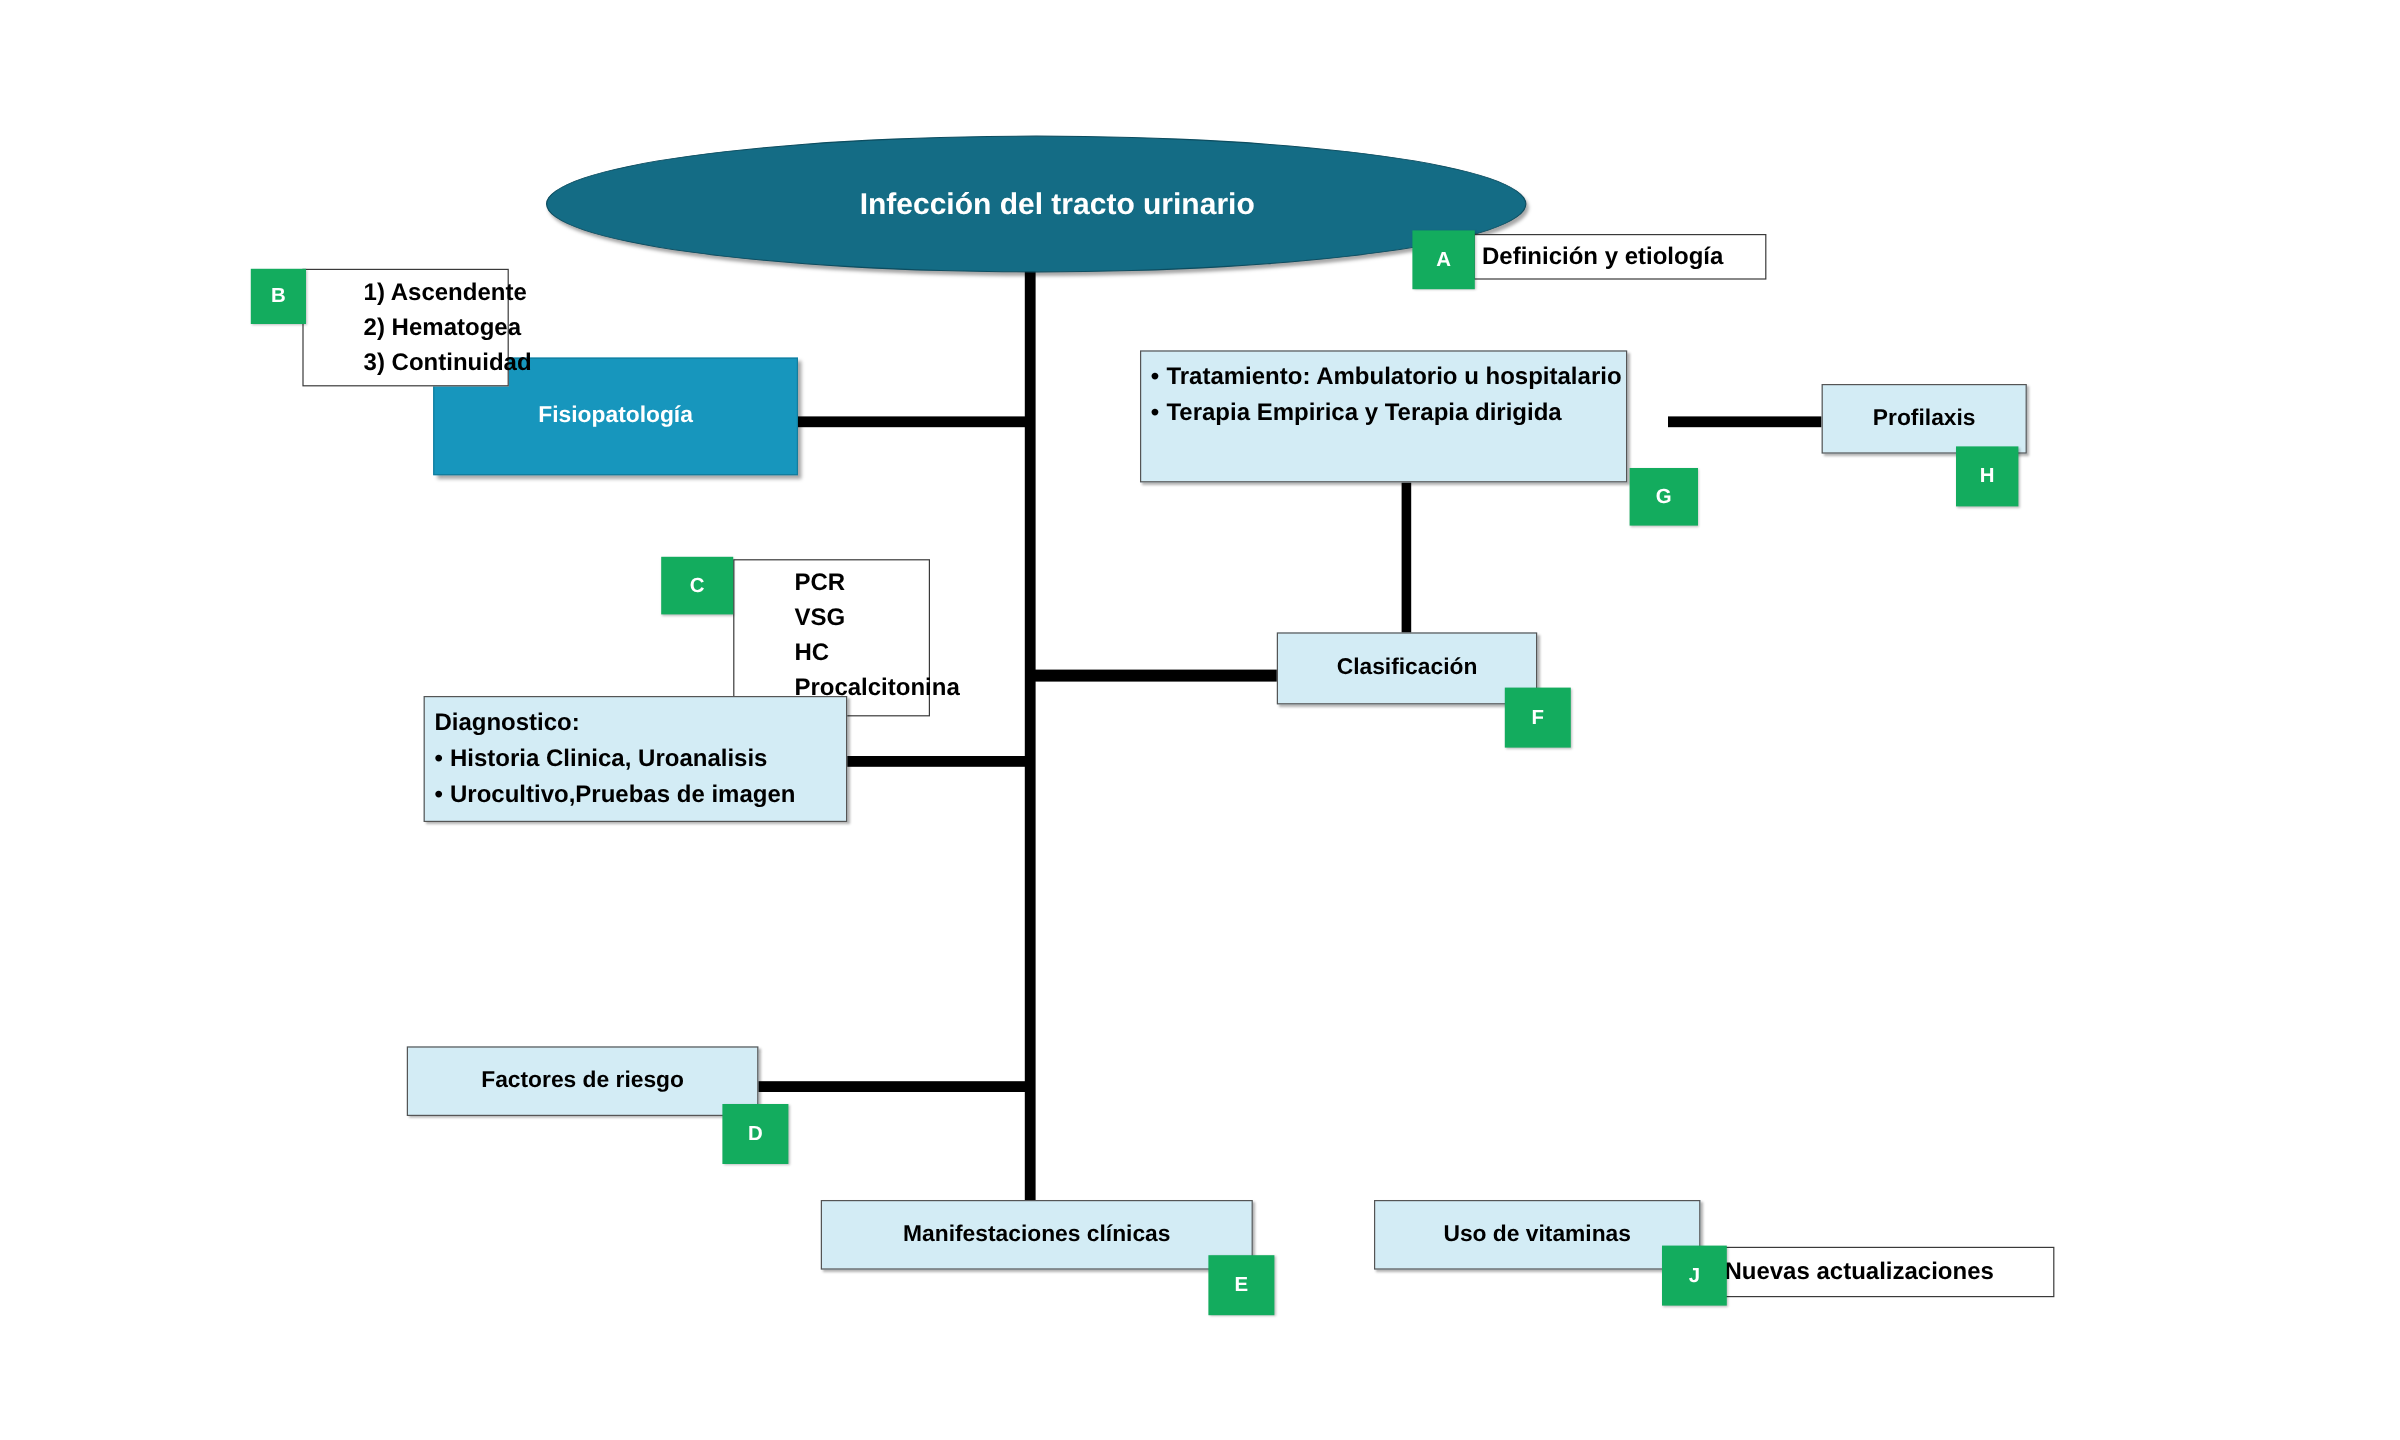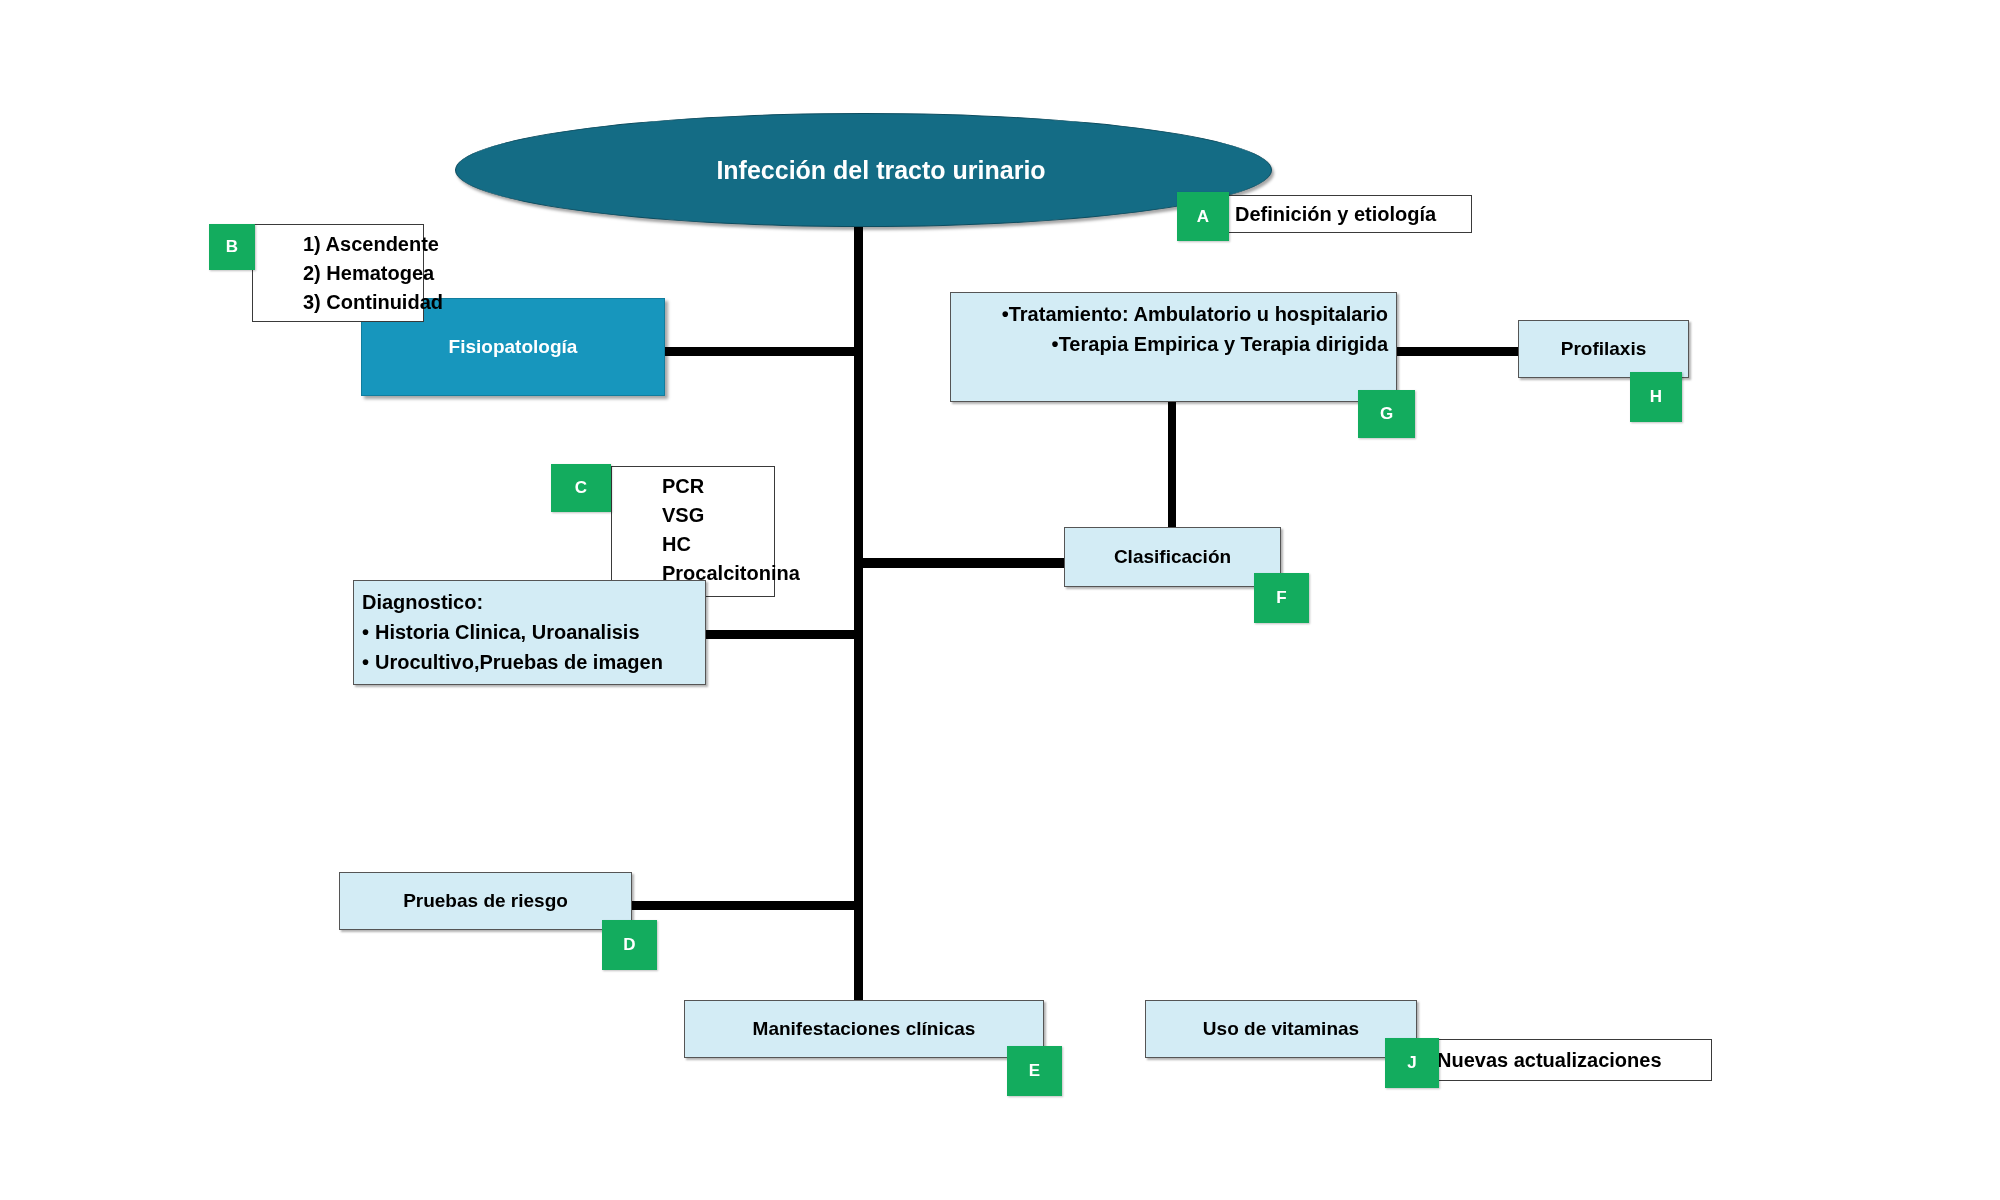--- a/index.html
+++ b/index.html
@@ -229,21 +229,21 @@
   </div>
   <div class="node-list" style="left:252px; top:224px; width:172px; height:98px;">
     <div class="line">1) Ascendente</div>
     <div class="line">2) Hematogea</div>
     <div class="line">3) Continuidad</div>
   </div>
   <div class="badge" style="left:209px; top:224px; width:46px; height:46px;">
     <span class="label">B</span>
   </div>
 
-  <div class="node-bullets" style="left:950px; top:292px; width:447px; height:110px;text-align:right;">
+  <div class="node-bullets" style="left:950px; top:292px; width:406px; height:110px;">
     <div class="line bullet">Tratamiento: Ambulatorio u hospitalario</div>
     <div class="line bullet">Terapia Empirica y Terapia dirigida</div>
   </div>
   <div class="badge" style="left:1358px; top:390px; width:57px; height:48px;">
     <span class="label">G</span>
   </div>
 
   <div class="node node-light" style="left:1518px; top:320px; width:171px; height:58px;">
     <span class="label">Profilaxis</span>
   </div>
@@ -268,21 +268,21 @@
   </div>
 
   <div class="node node-light" style="left:1064px; top:527px; width:217px; height:60px;">
     <span class="label">Clasificación</span>
   </div>
   <div class="badge" style="left:1254px; top:573px; width:55px; height:50px;">
     <span class="label">F</span>
   </div>
 
   <div class="node node-light" style="left:339px; top:872px; width:293px; height:58px;">
-    <span class="label">Pruebas de riesgo</span>
+    <span class="label">Factores de riesgo</span>
   </div>
   <div class="badge" style="left:602px; top:920px; width:55px; height:50px;">
     <span class="label">D</span>
   </div>
 
   <div class="node node-light" style="left:684px; top:1000px; width:360px; height:58px;">
     <span class="label">Manifestaciones clínicas</span>
   </div>
   <div class="badge" style="left:1007px; top:1046px; width:55px; height:50px;">
     <span class="label">E</span>

